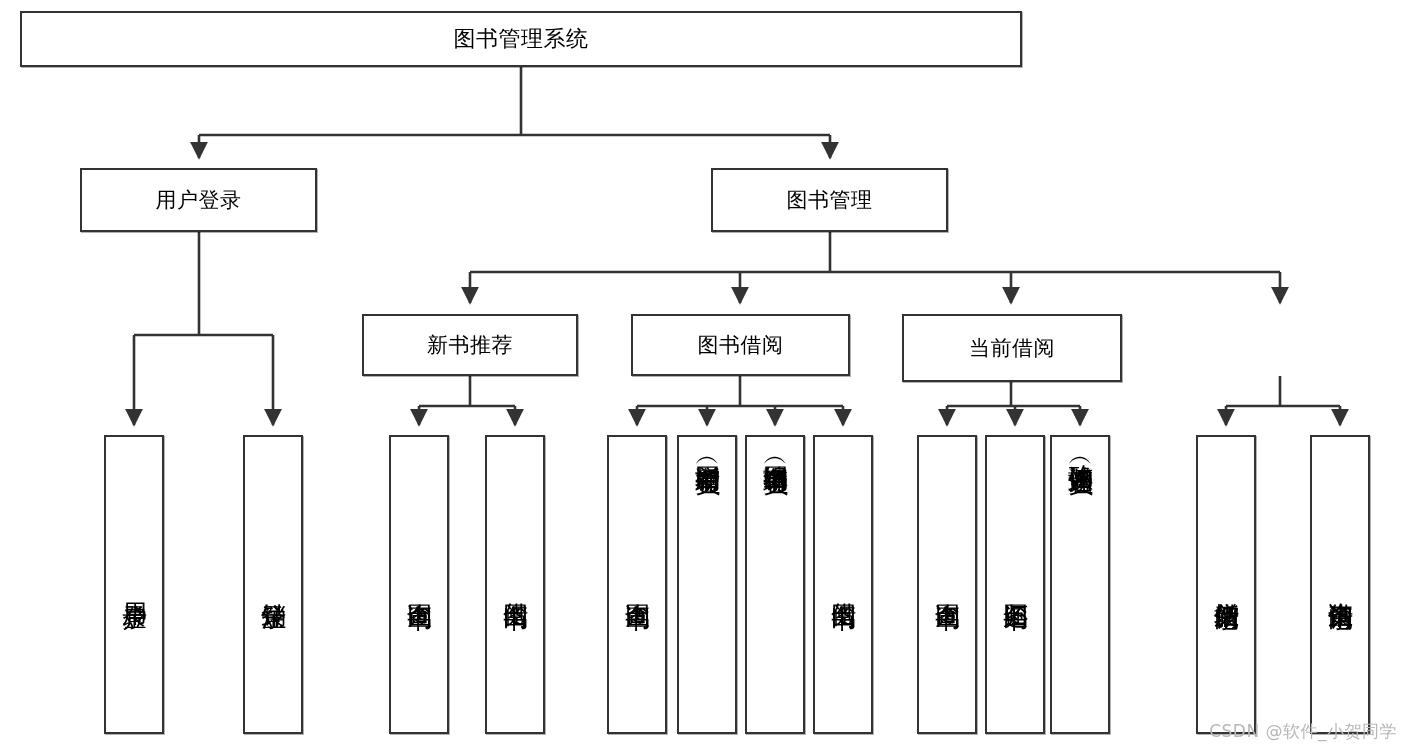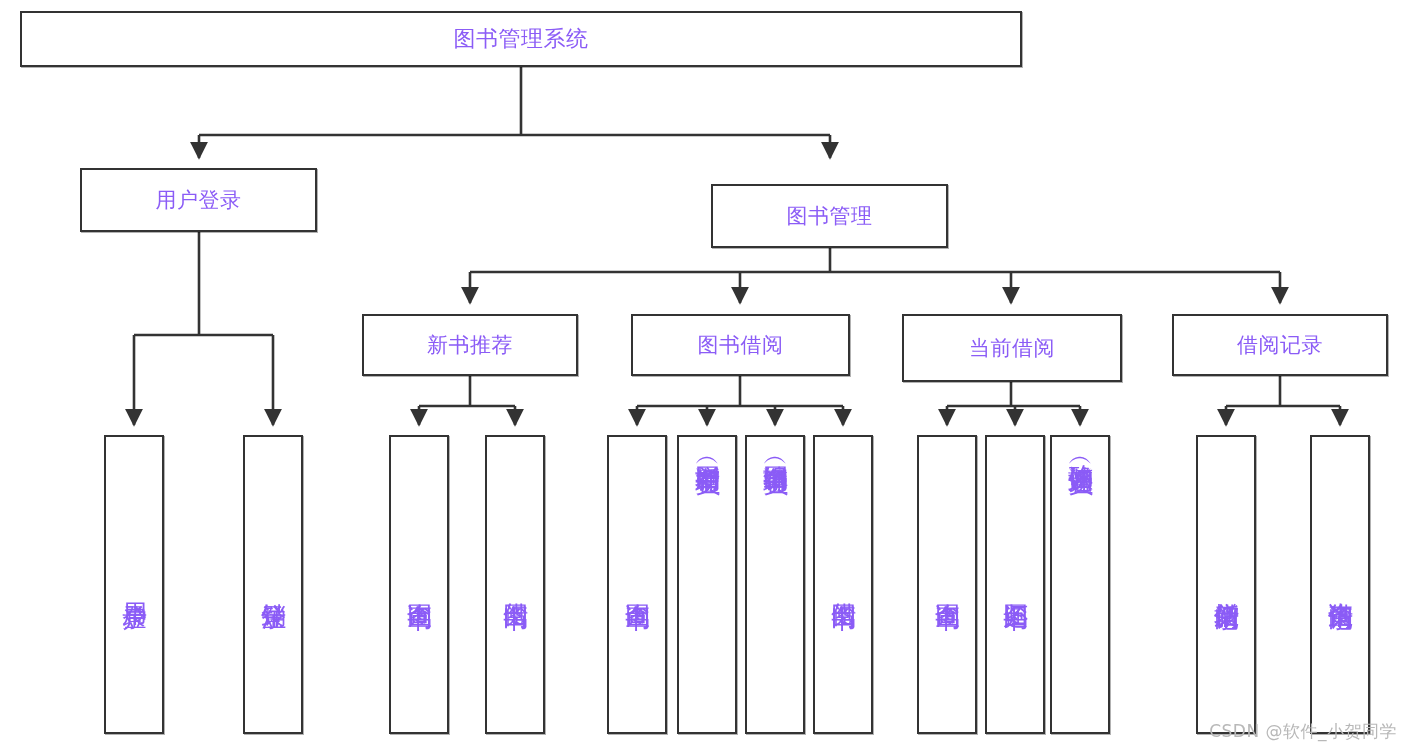--- a/index.html
+++ b/index.html
@@ -33,21 +33,21 @@
     box-shadow: 1px 1px 0 rgba(0,0,0,0.30);
     display: flex;
     align-items: center;
     justify-content: center;
     color: #1a1a1a;
   }
   .node .lbl {
     display: block;
     text-align: right;
     line-height: 1.25;
-    color: #8b5cf6;
+    color: #000000;
   }
   
   .node.h .lbl {
     font-size: 21px;
     letter-spacing: 0.5px;
     white-space: nowrap;
   }
   .node.root .lbl {
     font-size: 22px;
   }
@@ -139,39 +139,36 @@
   </svg>
 
   <div class="node h root" style="left:20px; top:11px; width:1002px; height:56px;">
     <span class="lbl">图书管理系统</span>
   </div>
 
   <div class="node h" style="left:80px; top:168px; width:237px; height:64px;">
     <span class="lbl">用户登录</span>
   </div>
 
-  <div class="node h" style="left:711px; top:184px; width:237px; height:64px;">
+  <div class="node h" style="left:711px; top:168px; width:237px; height:64px;">
     <span class="lbl">图书管理</span>
   </div>
 
   <div class="node h" style="left:631px; top:314px; width:219px; height:62px;">
     <span class="lbl">图书借阅</span>
   </div>
 
   <div class="node h" style="left:362px; top:314px; width:216px; height:62px;">
     <span class="lbl">新书推荐</span>
   </div>
 
   <div class="node h" style="left:902px; top:314px; width:220px; height:68px;">
     <span class="lbl">当前借阅</span>
   </div>
 
-  <div class="node h" style="left:1172px; top:314px; width:216px; height:62px;">
-    <span class="lbl">借阅记录</span>
-  </div>
 
   <div class="node v center" style="left:104px; top:435px; width:60px; height:299px;">
     <span class="lbl">用户登录</span>
   </div>
 
   <div class="node v center" style="left:243px; top:435px; width:60px; height:299px;">
     <span class="lbl">注销登录</span>
   </div>
 
   <div class="node v center" style="left:389px; top:435px; width:60px; height:299px;">

